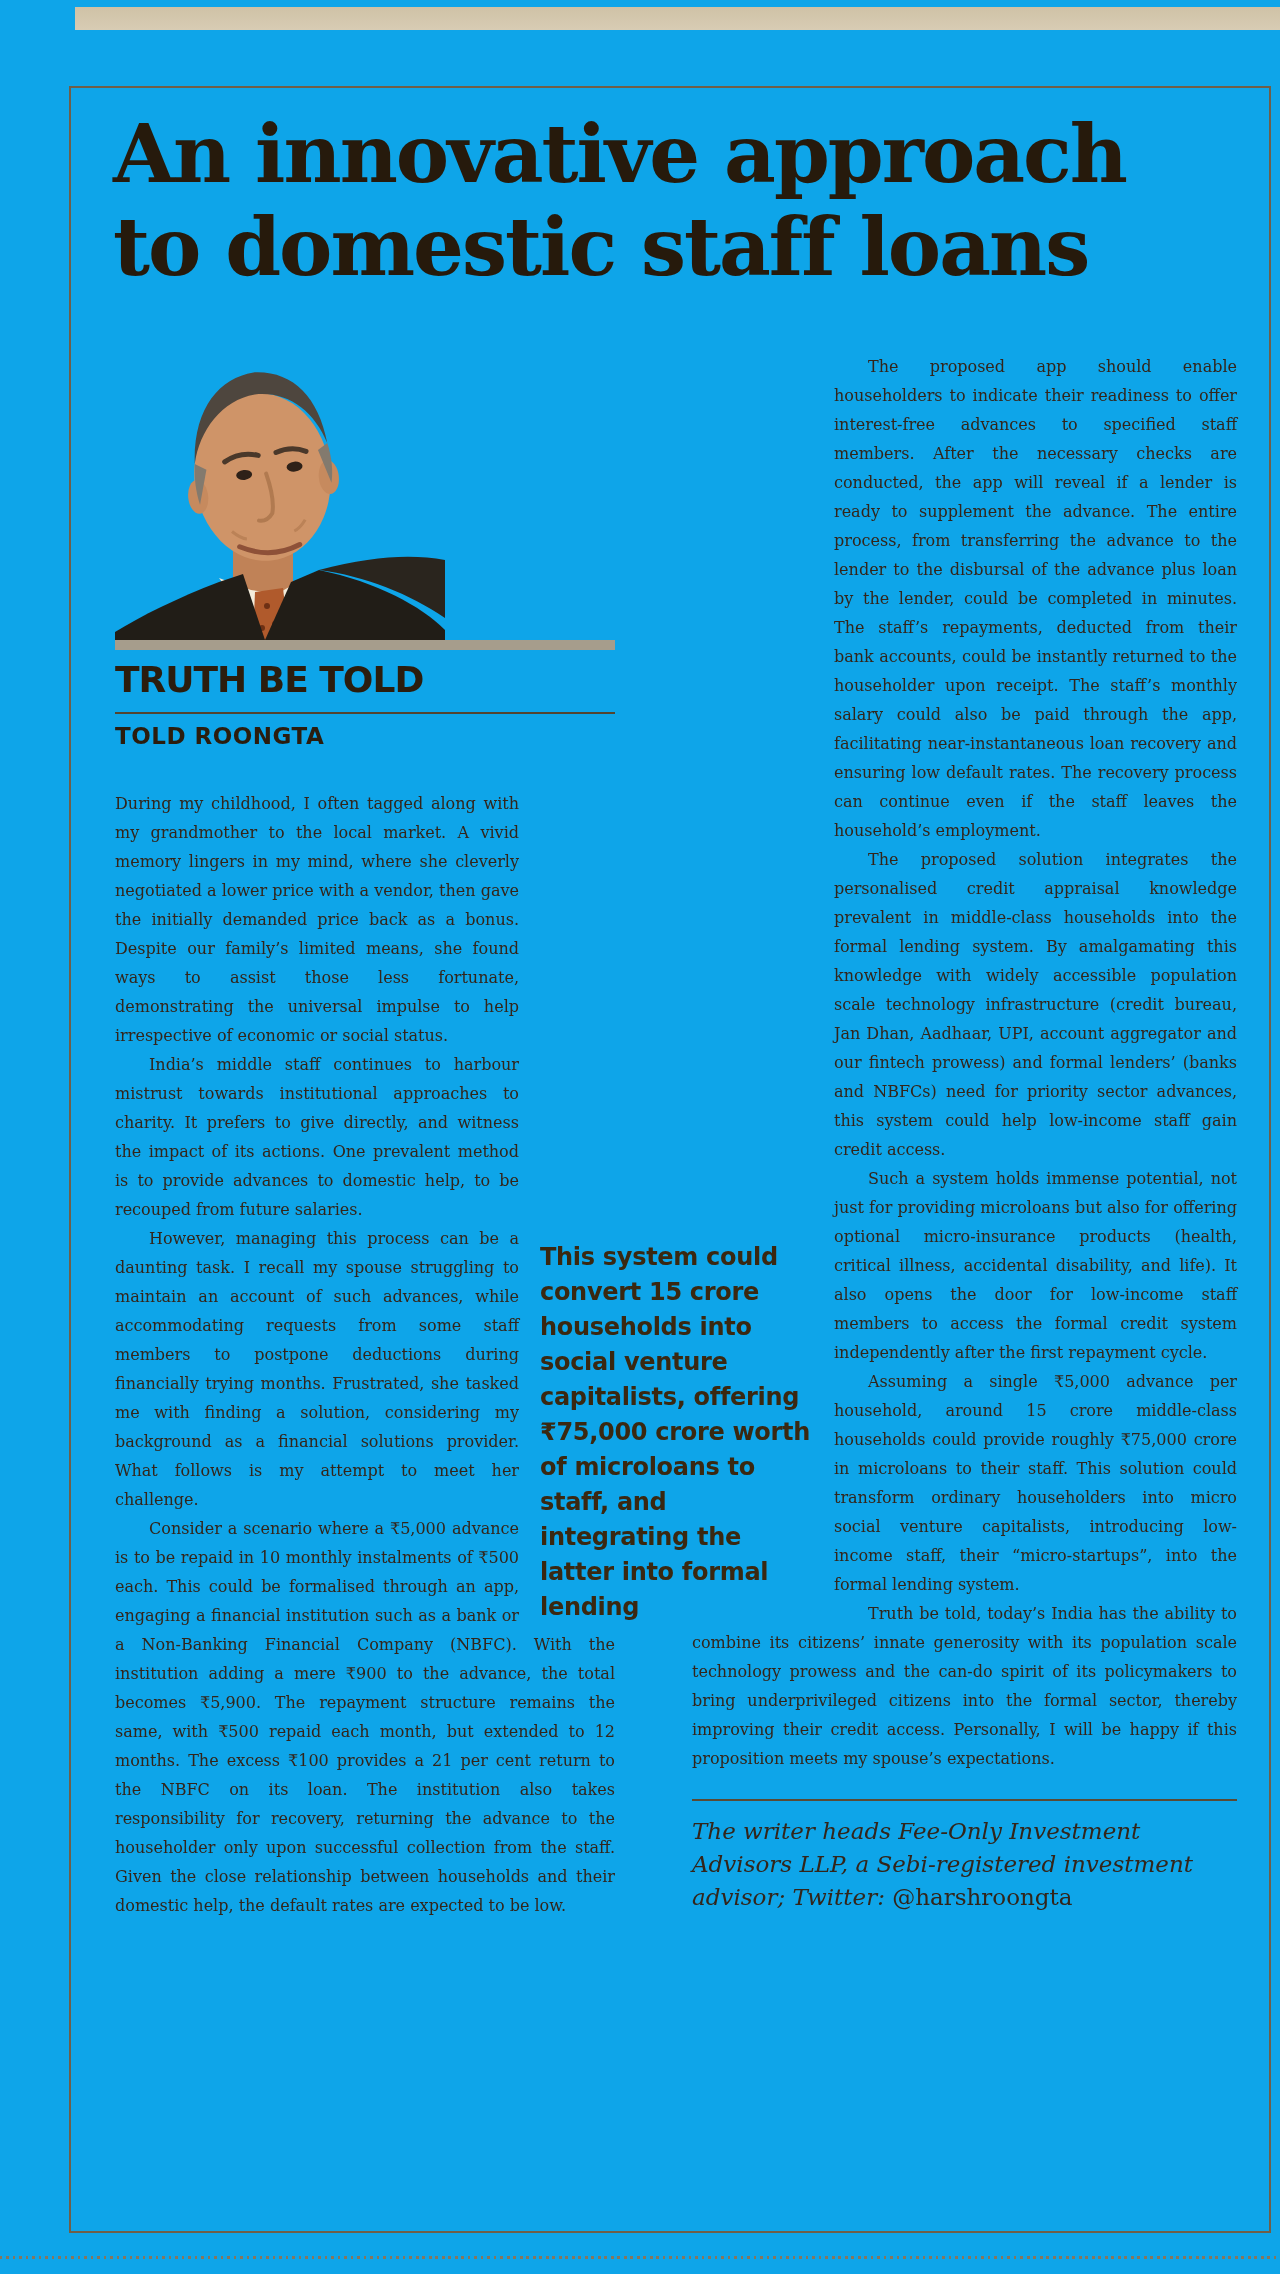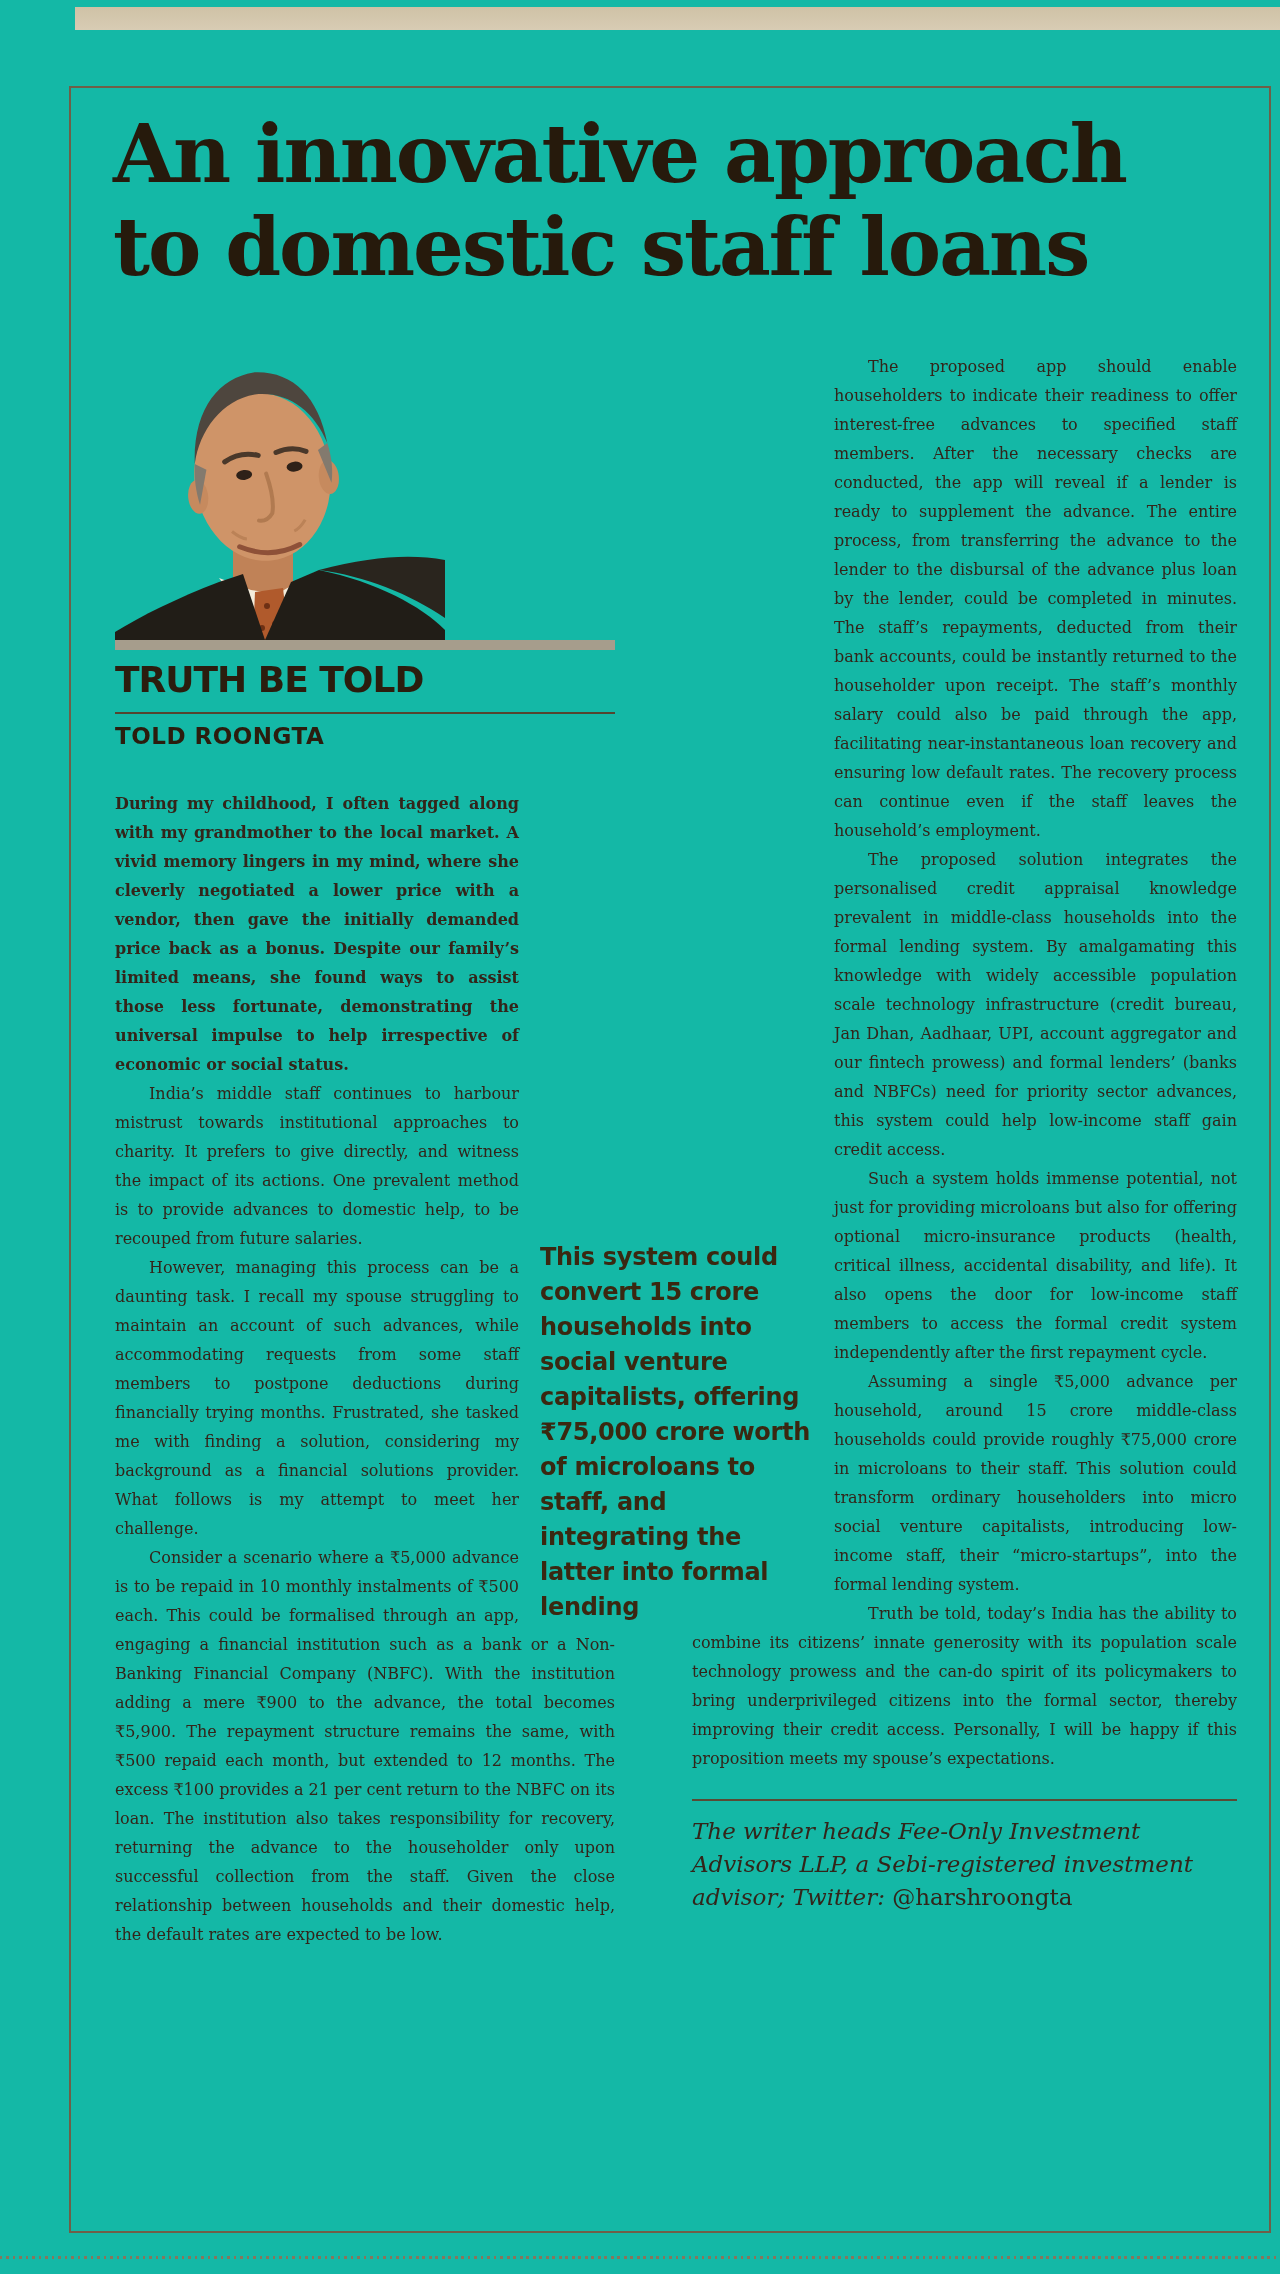--- a/index.html
+++ b/index.html
@@ -1,19 +1,19 @@
 <!DOCTYPE html>
 <html><head>
 <meta charset="utf-8">
 <style>
   * { margin:0; padding:0; box-sizing:border-box; }
   html,body { background:#fae8d1; }
   .page {
     position:relative; width:1280px; height:2274px;
-    background:#14b8a6; overflow:hidden;
+    background:#0ea5e9; overflow:hidden;
     font-family:"DejaVu Serif","Liberation Serif",serif;
     color:#33251a;
   }
   .topbar {
     position:absolute; left:75px; top:7px; width:1205px; height:23px;
     background:linear-gradient(#cfc2a6,#d8ccb4);
   }
   .frame {
     position:absolute; left:69px; top:86px; width:1202px; height:2147px;
     border:2px solid #6f5f48; overflow:hidden;
@@ -43,21 +43,21 @@
     font-weight:bold; font-size:23px; line-height:26px;
     letter-spacing:0.5px; color:#2b1d0e;
   }
   .body-text {
     font-size:16px; line-height:29px; text-align:justify;
     hyphens:auto; -webkit-hyphens:auto; color:#33251a;
   }
   .col-left .body-text { margin-top:40px; }
   .col-right .body-text { padding-top:20px; }
   .body-text p { text-indent:34px; }
-  .col-left .body-text p:first-of-type { text-indent:0;font-weight:bold; }
+  .col-left .body-text p:first-of-type { text-indent:0; }
   .spacer-left  { float:right; width:96px;  height:370px; margin-top:453px; }
   .spacer-right { float:left;  width:142px; height:370px; margin-top:890px; }
   .pull-quote {
     position:absolute; left:425px; top:908px; width:274px;
     font-family:"DejaVu Sans","Liberation Sans",sans-serif;
     font-weight:bold; font-size:24px; line-height:35px;
     letter-spacing:-0.3px; color:#3a2811; text-align:left;
   }
   .footer { margin-top:26px; }
   .footer-rule { border-top:2px solid #5a4a34; width:100%; }

